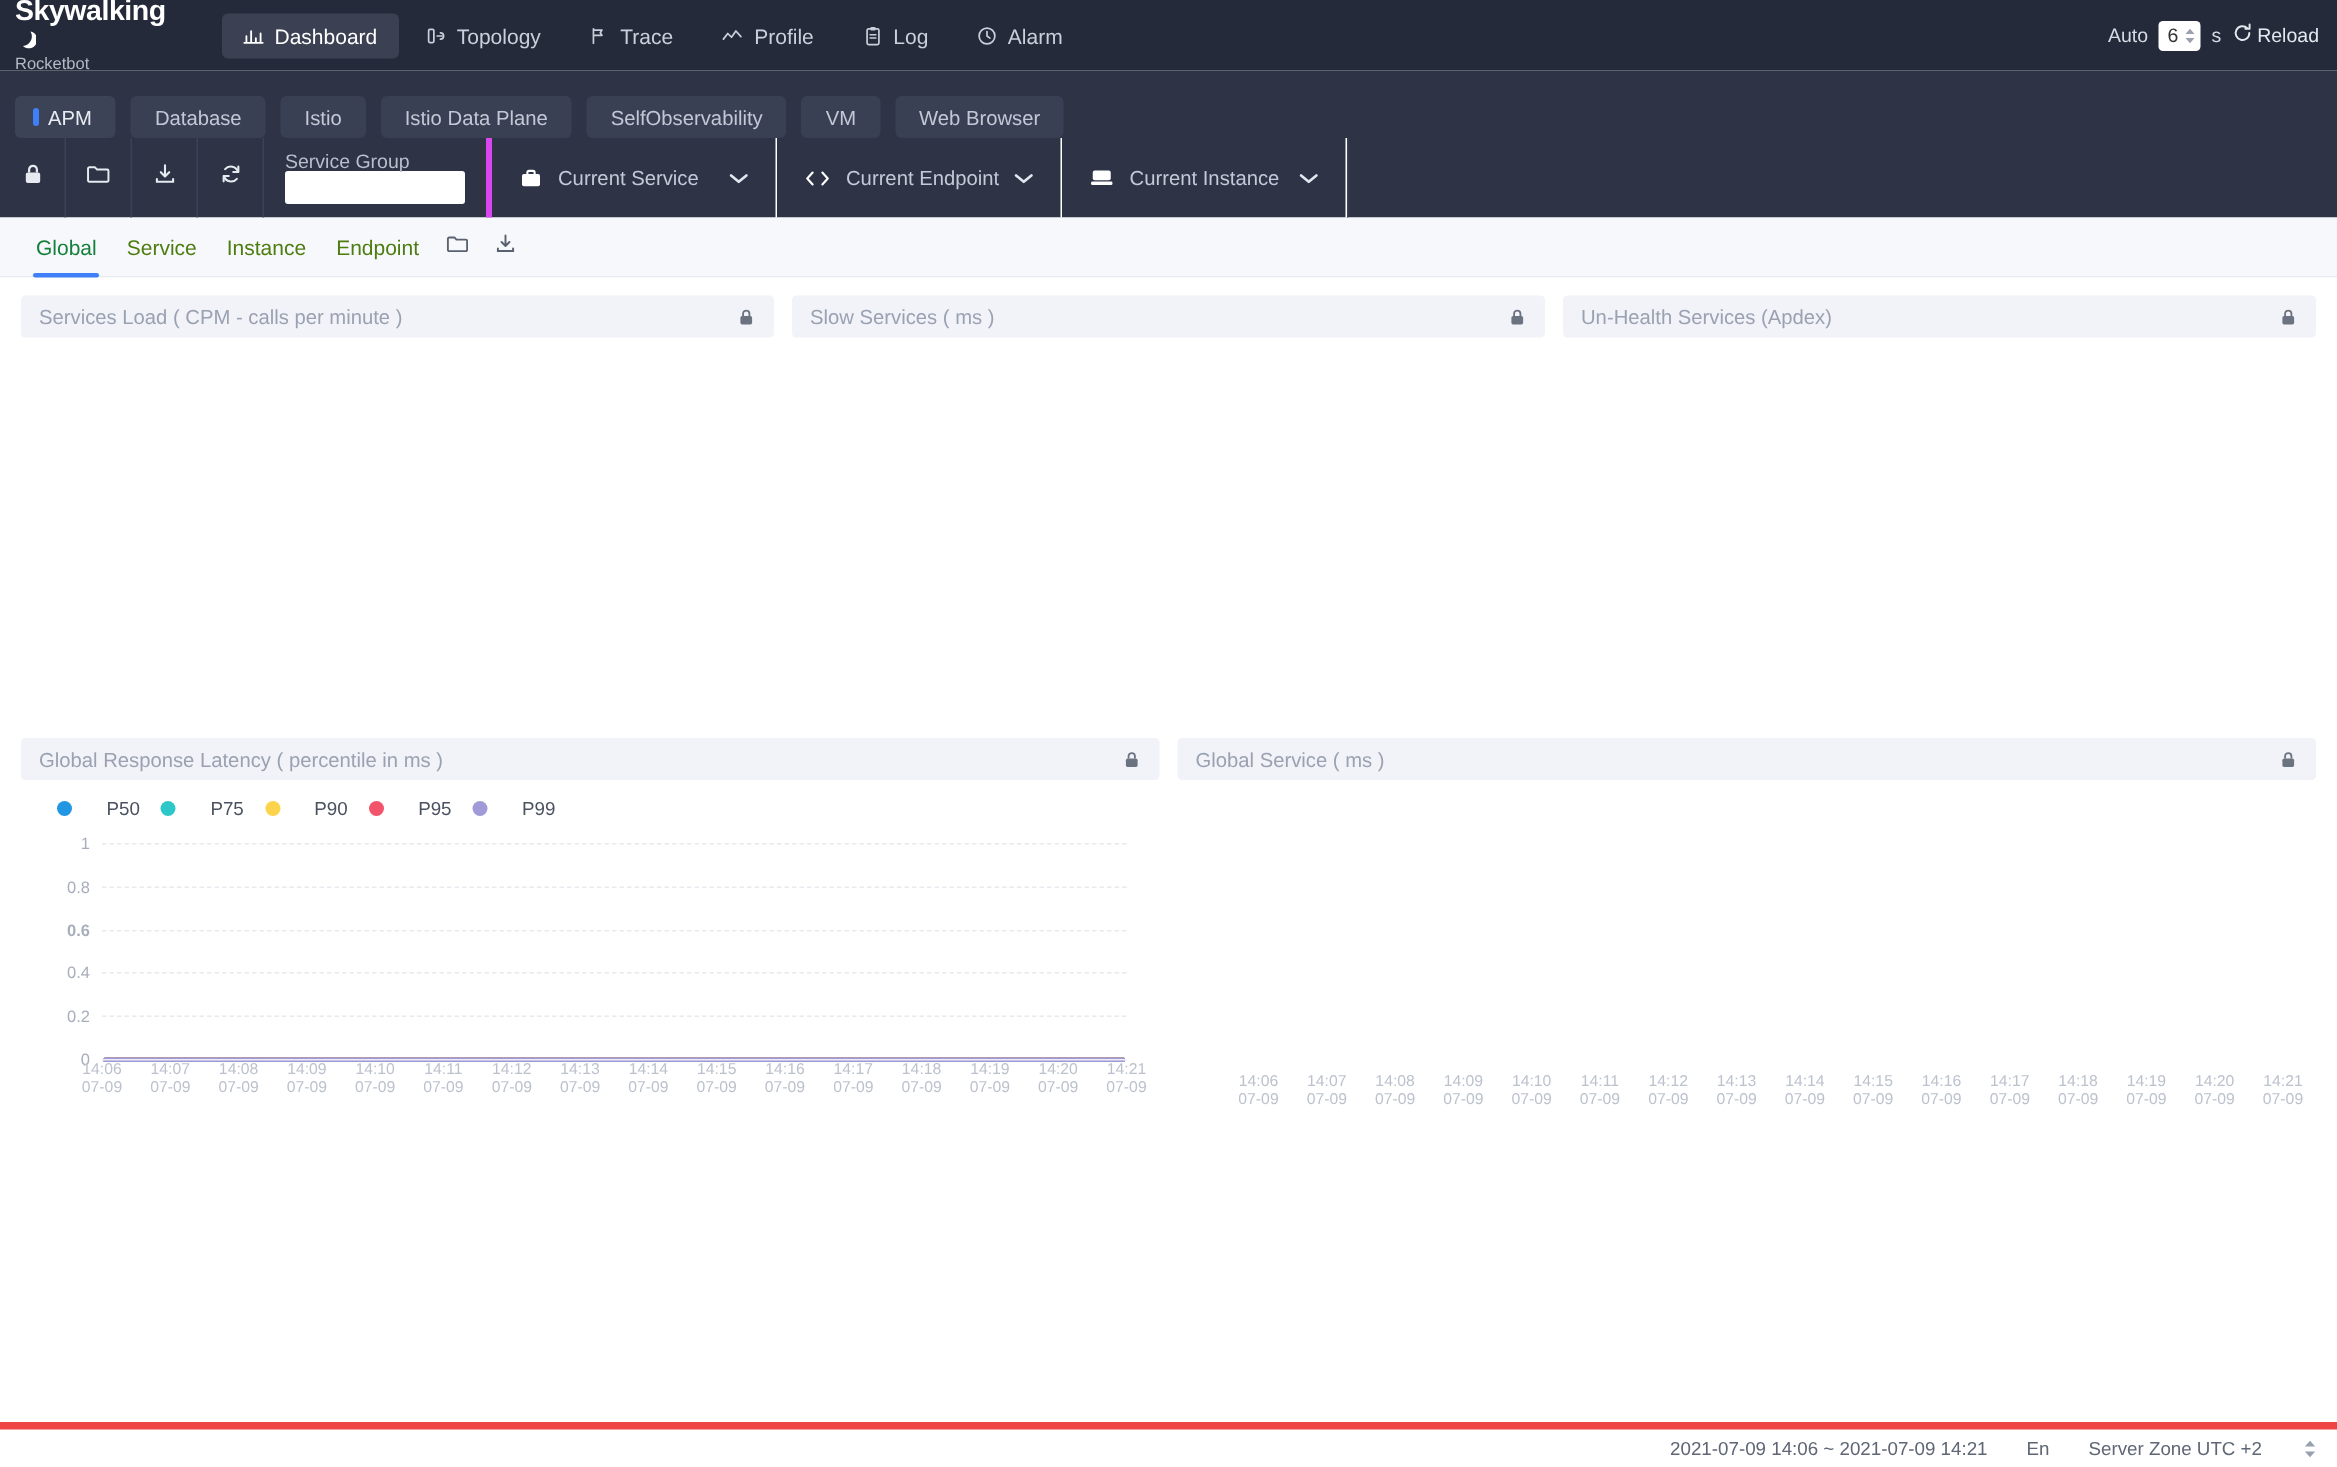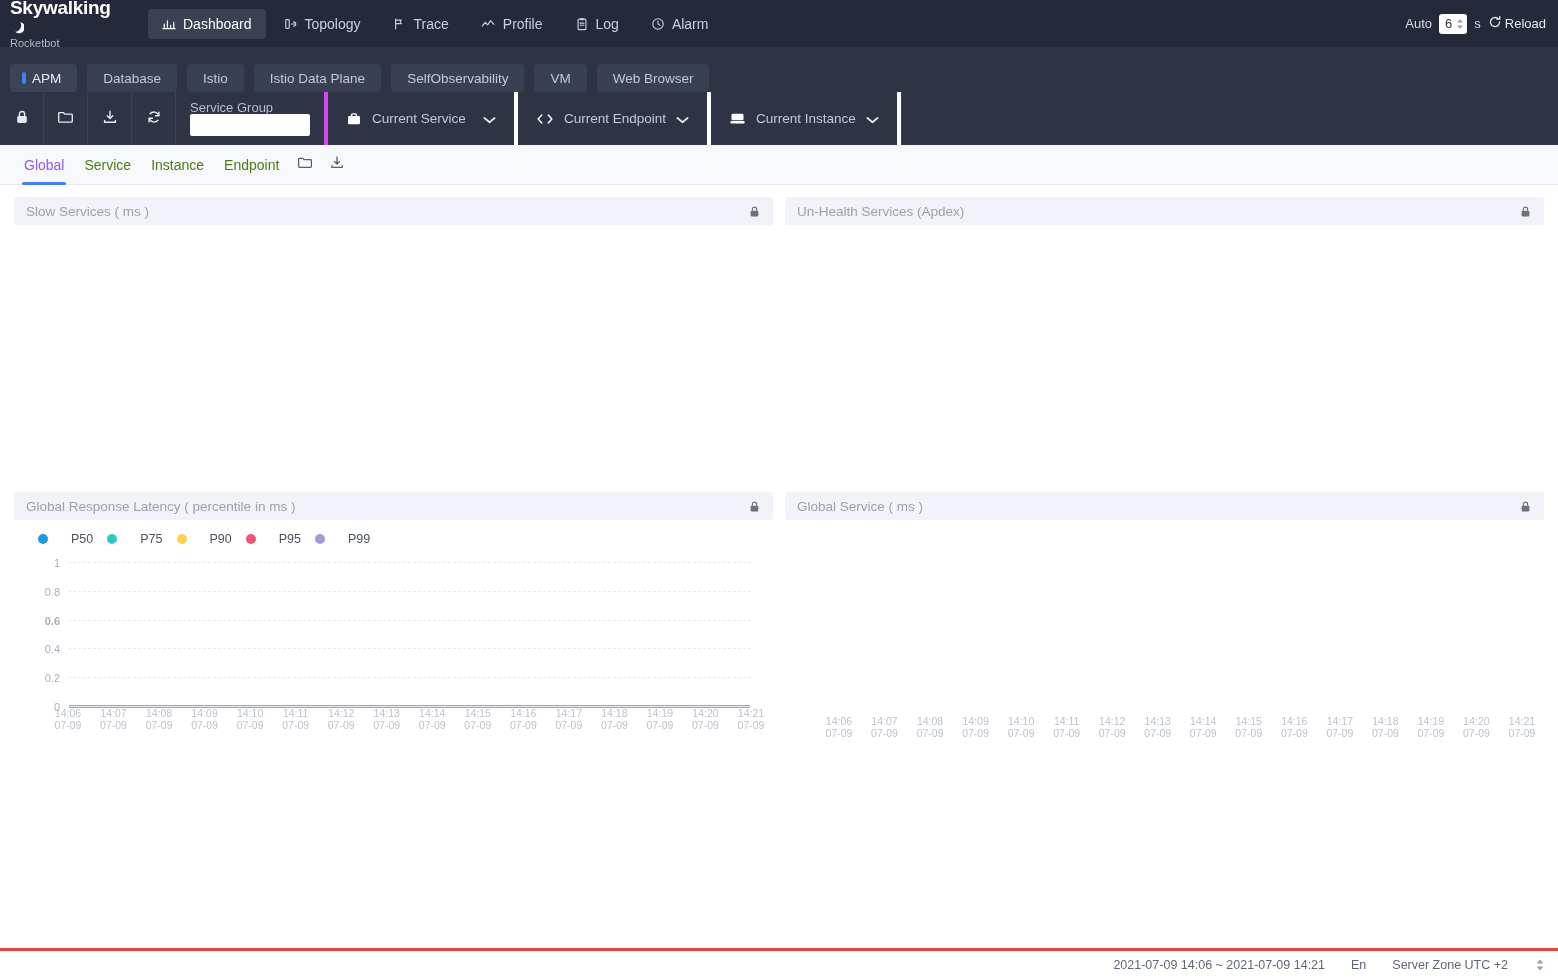--- a/index.html
+++ b/index.html
@@ -84,39 +84,39 @@
   }
   .tb-group-label {
     position: absolute; top: 8px; left: 14px;
     font-size: 13px; color: #b9bfcc;
   }
   .tb-input {
     width: 120px; height: 22px; background: #ffffff; border: none; border-radius: 2px;
   }
   .tb-select {
     display: flex; align-items: center; gap: 10px;
-    padding: 0 18px; border-right: 4px solid #ffffff; cursor: pointer;
+    padding: 0 18px; border-right: 1px solid #ffffff; cursor: pointer;
     min-width: 190px;
   }
   .tb-select .sel-icon { color: #ffffff; display: flex; align-items: center; }
   .tb-select .sel-text { font-size: 13.5px; color: #c3c9d6; flex: 1; }
   .tb-select .sel-caret { color: #e2e6ee; }
   .toolbar-rest { flex: 1; border-left: 1px solid #3c4256; }
 
   
   .pagetabs {
     height: 40px; background: #f7f8fc;
     display: flex; align-items: center; gap: 0;
     padding: 0 14px; border-bottom: 1px solid #e8eaf0;
   }
   .ptab {
     font-size: 14px; color: #4d7c0f; padding: 0 10px;
     height: 40px; display: flex; align-items: center; position: relative; cursor: pointer;
   }
-  .ptab.active { color: #8b5cf6; text-align: right; }
+  .ptab.active { color: #15803d; text-align: right; }
   .ptab.active::after {
     content: ""; position: absolute; left: 8px; right: 8px; bottom: 0;
     height: 2.5px; background: #3f7ff7; border-radius: 2px;
   }
   .ptab-icon { color: #5a6270; display: flex; align-items: center; padding: 0 8px; cursor: pointer; }
 
   
   .content { background: #ffffff; padding: 0; }
   .row { display: flex; gap: 12px; padding: 12px 14px 0 14px; }
   .card { background: #ffffff; }
@@ -156,21 +156,21 @@
     white-space: nowrap;
   }
   .xaxis-base {
     position: absolute; left: 0; right: 0; top: -2px; height: 0;
     border-top: 1px solid #eceef3;
   }
 
   
   .footer {
     position: absolute; left: 0; right: 0; bottom: 0; height: 30px;
-    background: #ffffff; border-top: 3px solid #ef4444;
+    background: #ffffff; border-top: 5px solid #ef4444;
     display: flex; align-items: center; justify-content: flex-end;
     padding: 0 12px; gap: 26px;
   }
   .foot-text { font-size: 12.5px; color: #5f6675; }
   .foot-spin { display: flex; flex-direction: column; color: #98a0b0; line-height: 0; cursor: pointer; }
 </style>
 </head>
 <body>
 
 <div class="topnav">
@@ -378,20 +378,32 @@
           <path d="M2.6 11.4v1.8h10.8v-1.8" stroke="#5a6270" stroke-width="1.4" fill="none" stroke-linecap="round"></path>
         </svg></span>
   </div>
 </div>
 
 <div class="content">
 
   <div class="row">
     <div class="card" style="flex:1">
       <div class="card-head">
+        <span class="card-title">Services Load ( CPM - calls per minute )</span>
+        <span class="card-lock">
+            <svg width="13" height="13" viewBox="0 0 16 16">
+              <rect x="3.2" y="7" width="9.6" height="7" rx="1.4" fill="#6b7280"></rect>
+              <path d="M5.4 7V5.1a2.6 2.6 0 0 1 5.2 0V7" stroke="#6b7280" stroke-width="1.5" fill="none"></path>
+            </svg>
+          </span>
+      </div>
+      <div class="card-body" style="height:255px"></div>
+    </div>
+    <div class="card" style="flex:1">
+      <div class="card-head">
         <span class="card-title">Slow Services ( ms )</span>
         <span class="card-lock">
             <svg width="13" height="13" viewBox="0 0 16 16">
               <rect x="3.2" y="7" width="9.6" height="7" rx="1.4" fill="#6b7280"></rect>
               <path d="M5.4 7V5.1a2.6 2.6 0 0 1 5.2 0V7" stroke="#6b7280" stroke-width="1.5" fill="none"></path>
             </svg>
           </span>
       </div>
       <div class="card-body" style="height:255px"></div>
     </div>

